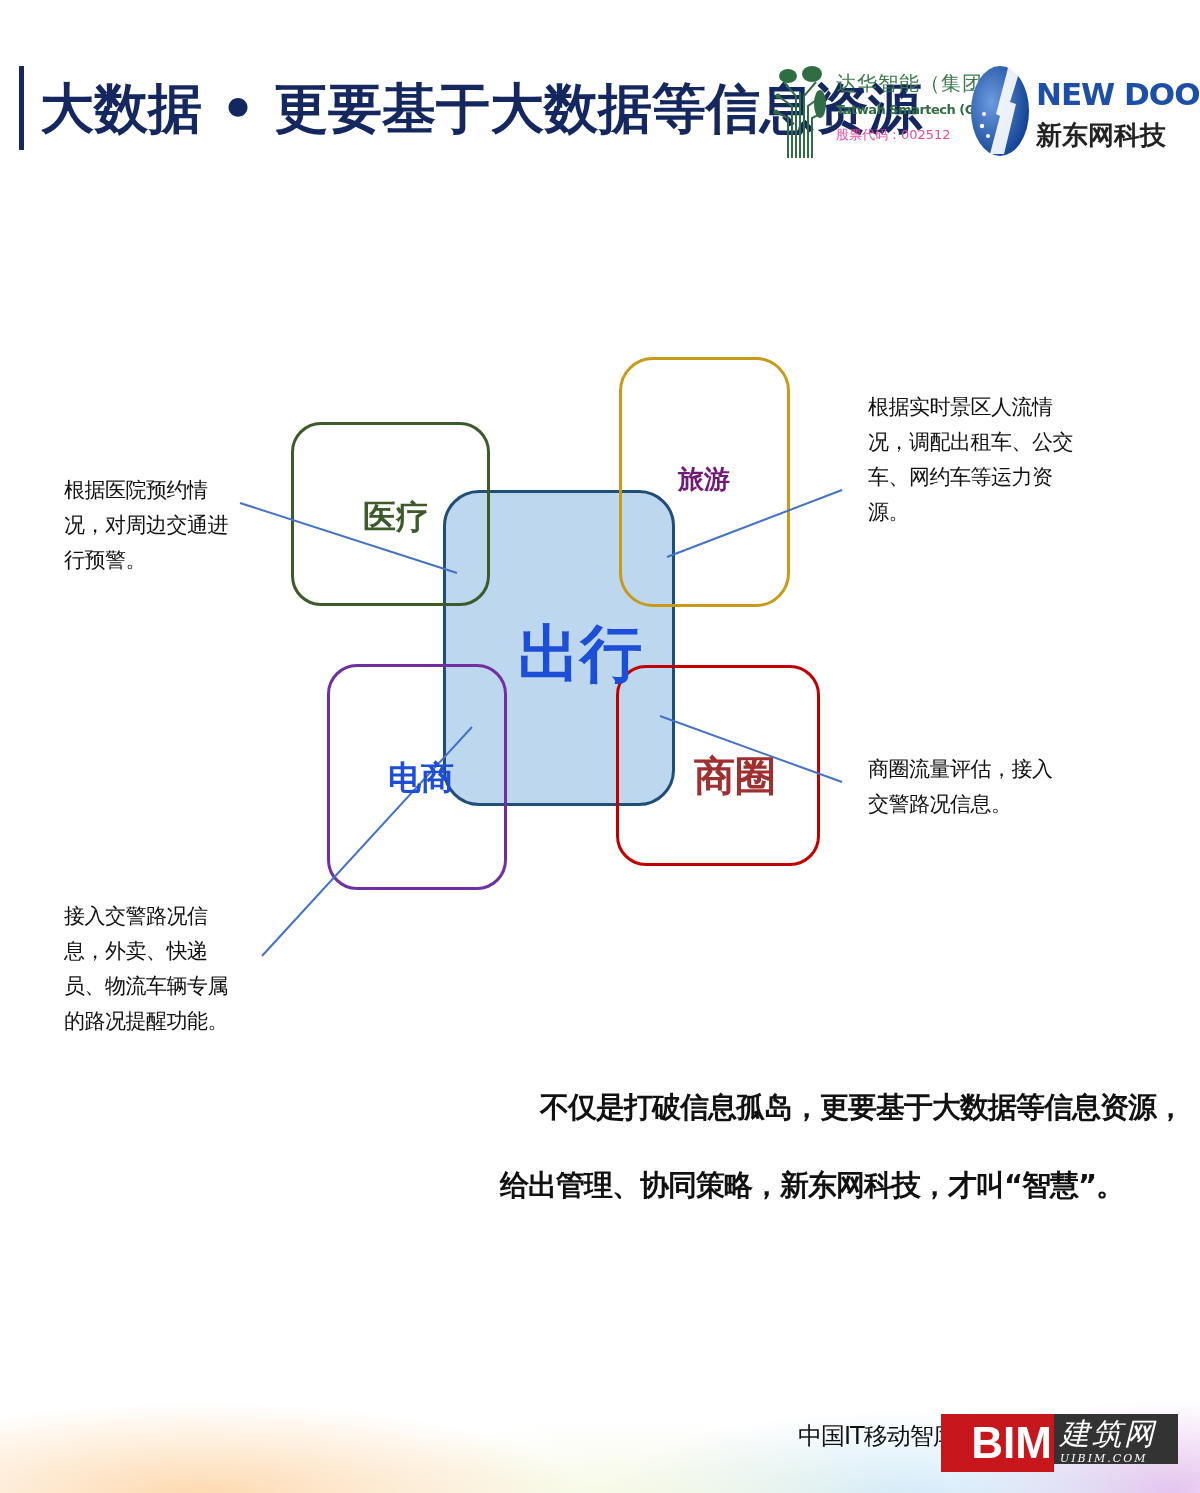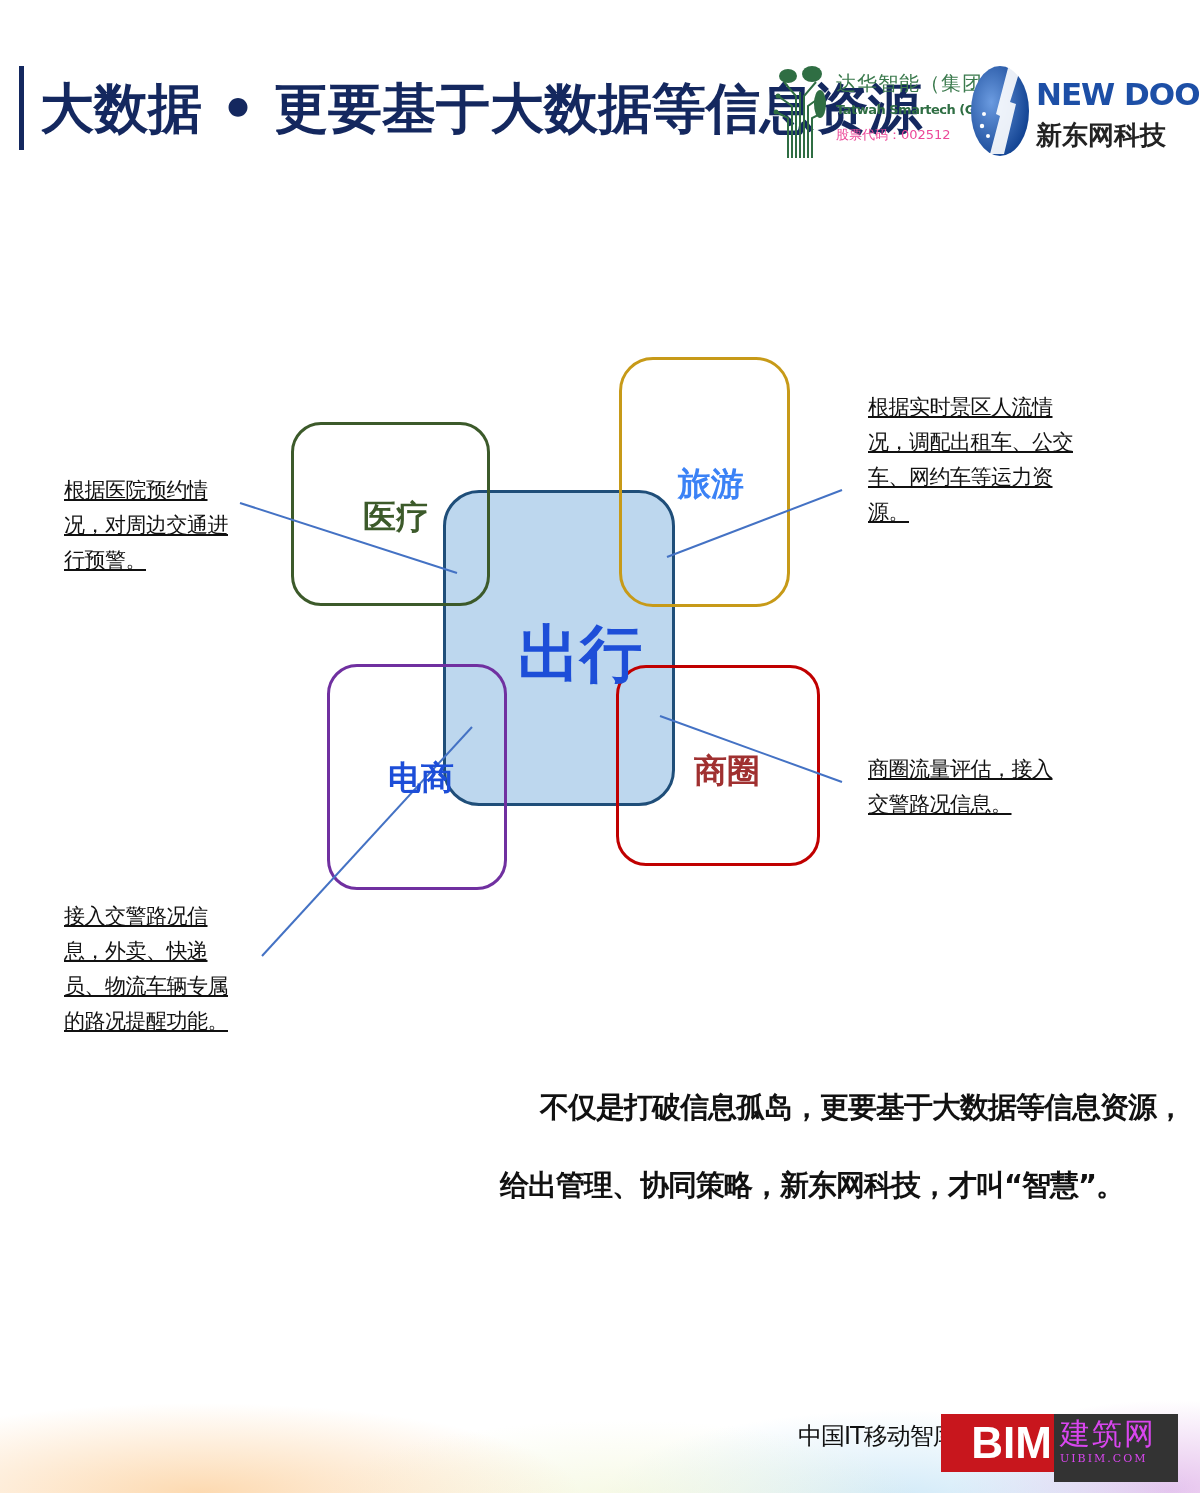--- a/index.html
+++ b/index.html
@@ -25,45 +25,45 @@
   .box { position: absolute; border-radius: 30px; background: transparent; }
   .center-box { position: absolute; left: 443px; top: 490px; width: 232px; height: 316px; background: #bdd7ee; border: 3px solid #1f4e79; border-radius: 36px; }
   .box-yiliao { left: 291px; top: 422px; width: 199px; height: 184px; border: 3px solid #3c5a2a; }
   .box-lvyou { left: 619px; top: 357px; width: 171px; height: 250px; border: 3px solid #c79a18; border-radius: 34px; }
   .box-dianshang { left: 327px; top: 664px; width: 180px; height: 226px; border: 3px solid #7030a0; }
   .box-shangquan { left: 616px; top: 665px; width: 204px; height: 201px; border: 3px solid #c00000; }
 
   .label { position: absolute; font-weight: bold; white-space: nowrap; }
   .label-center { left: 518px; top: 612px; font-size: 62px; color: #1d4ed8; }
   .label-yiliao { left: 363px; top: 495px; font-size: 33px; color: #3c5a2a; }
-  .label-lvyou { left: 678px; top: 462px; font-size: 33px; color: #3b82f6; }
+  .label-lvyou { left: 678px; top: 462px; font-size: 26px; color: #701a75; }
   .label-dianshang { left: 388px; top: 756px; font-size: 33px; color: #1d4ed8; }
-  .label-shangquan { left: 694px; top: 749px; font-size: 33px; color: #a03030; }
+  .label-shangquan { left: 694px; top: 749px; font-size: 41px; color: #a03030; }
 
-  .note { position: absolute; font-size: 21px; line-height: 35px; color: #111; letter-spacing: -0.5px; text-decoration: underline; }
+  .note { position: absolute; font-size: 21px; line-height: 35px; color: #111; letter-spacing: -0.5px; }
   .note-yiliao { left: 64px; top: 473px; width: 165px; }
   .note-lvyou { left: 868px; top: 390px; width: 210px; }
   .note-shangquan { left: 868px; top: 752px; width: 200px; }
   .note-dianshang { left: 64px; top: 899px; width: 175px; }
 
   .summary { position: absolute; font-size: 29px; font-weight: bold; color: #111; white-space: nowrap; letter-spacing: -1px; }
   .summary-1 { left: 540px; top: 1088px; }
   .summary-2 { left: 500px; top: 1166px; }
 
   .footer-glow { position: absolute; left: 0; top: 1380px; width: 1200px; height: 113px;
     background:
       radial-gradient(ellipse 380px 90px at 200px 113px, rgba(252,205,150,0.75), rgba(255,255,255,0) 100%),
       radial-gradient(ellipse 300px 80px at 620px 120px, rgba(240,245,210,0.6), rgba(255,255,255,0) 100%),
       radial-gradient(ellipse 300px 90px at 900px 120px, rgba(190,225,245,0.7), rgba(255,255,255,0) 100%),
       radial-gradient(ellipse 220px 90px at 1170px 110px, rgba(220,170,230,0.7), rgba(255,255,255,0) 100%);
   }
   .footer-text { position: absolute; left: 798px; top: 1420px; font-size: 24px; color: #111; white-space: nowrap; letter-spacing: -1px; }
   .bim-badge { position: absolute; left: 941px; top: 1414px; width: 237px; height: 58px; display: flex; }
   .bim-red { width: 113px; height: 58px; background: #c8161d; color: #fff; font-family: "Liberation Sans", sans-serif; font-weight: bold; font-size: 44px; line-height: 58px; text-align: center; letter-spacing: 0px; padding-left: 28px; }
-  .bim-dark { width: 124px; height: 68px; background: #333333; color: #d946ef; position: relative; }
+  .bim-dark { width: 124px; height: 50px; background: #333333; color: #ffffff; position: relative; font-style: italic; }
   .bim-cn { position: absolute; left: 6px; top: 2px; font-family: "DejaVu Serif", serif; font-size: 30px; line-height: 36px; white-space: nowrap; letter-spacing: 2px; }
   .bim-url { position: absolute; left: 6px; top: 38px; font-family: "DejaVu Serif", serif; font-size: 11px; letter-spacing: 2px; white-space: nowrap; }
 </style>
 </head>
 <body>
 
 <div class="title-bar"></div>
 <div class="title">大数据 • 更要基于大数据等信息资源</div>
 
 <div class="logo-tatwah">

